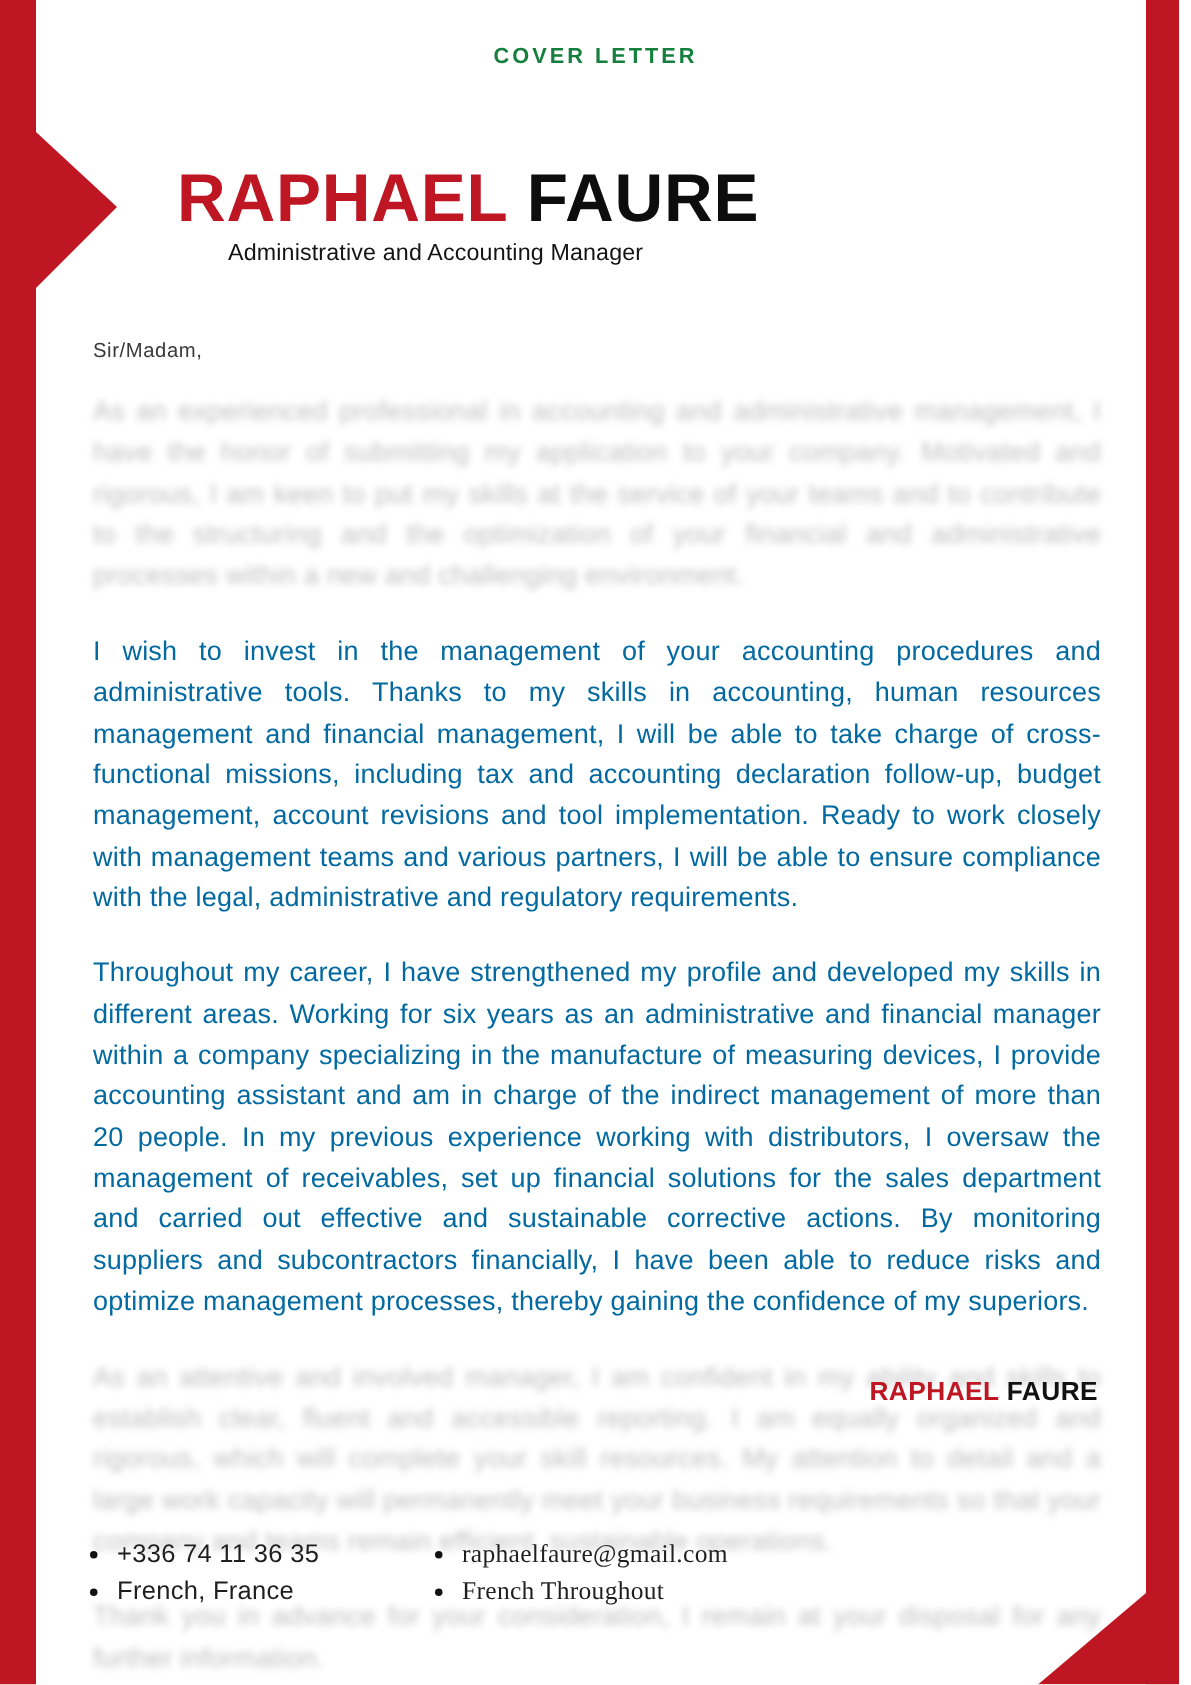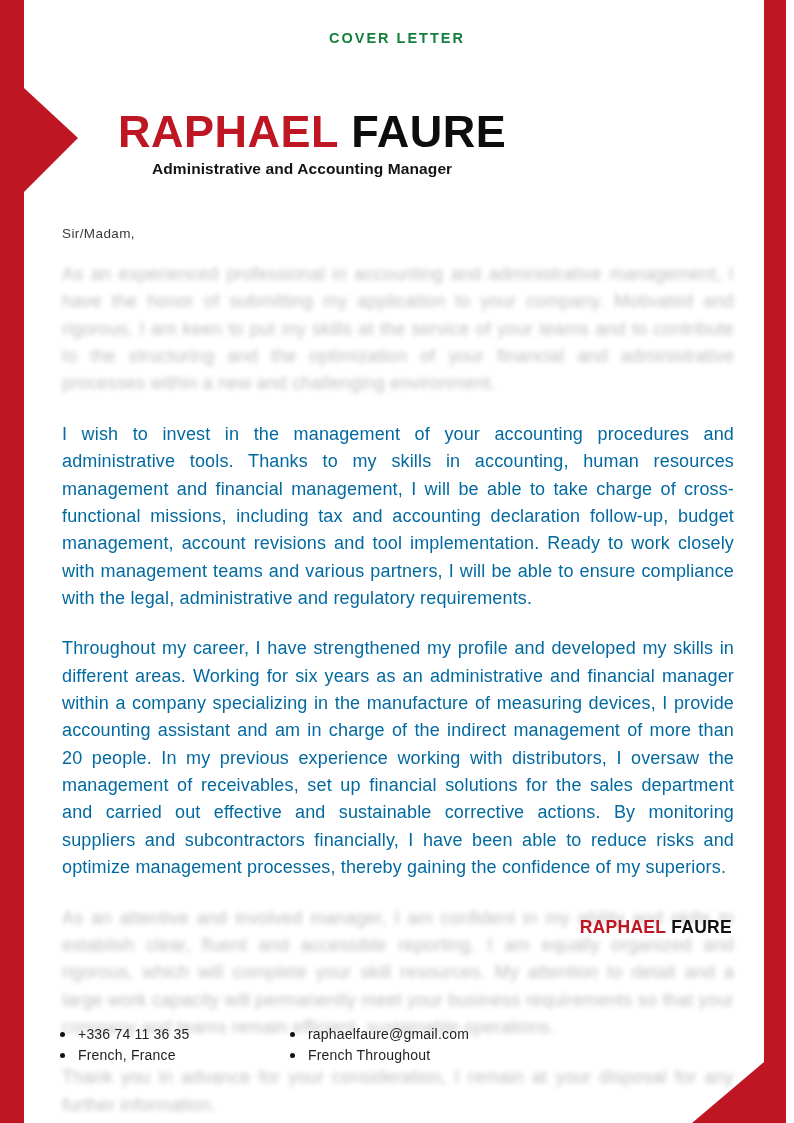--- a/index.html
+++ b/index.html
@@ -65,21 +65,21 @@
     letter-spacing: 0.5px;
     line-height: 1.05;
     white-space: nowrap;
   }
   .name-first { color: #BE1622; }
   .name-last  { color: #0d0d0d; }
   .job-title {
     margin-top: 5px;
     margin-left: 34px;
     font-size: 15.5px;
-    font-weight: bold;
+    font-weight: normal;
     color: #141414;
     letter-spacing: 0.1px;
     white-space: nowrap;
   }
 
   
   .letter {
     position: absolute;
     left: 62px;
     top: 226px;
@@ -129,25 +129,25 @@
     top: 1026px;
     width: 600px;
     display: flex;
   }
   .contact-col {
     display: flex;
     flex-direction: column;
     gap: 5px;
   }
   .contact-col.col-1 { width: 230px; }
-  .contact-col.col-2 { width: 300px; }
+  .contact-col.col-2 { width: 300px; font-family: Liberation Serif, serif; }
   .contact-item {
     display: flex;
     align-items: center;
-    font-size: 14px;
+    font-size: 17px;
     color: #1f1f1f;
     letter-spacing: 0.2px;
   }
   .bullet {
     display: inline-block;
     width: 5px;
     height: 5px;
     border-radius: 50%;
     background: #111111;
     margin-right: 13px;

